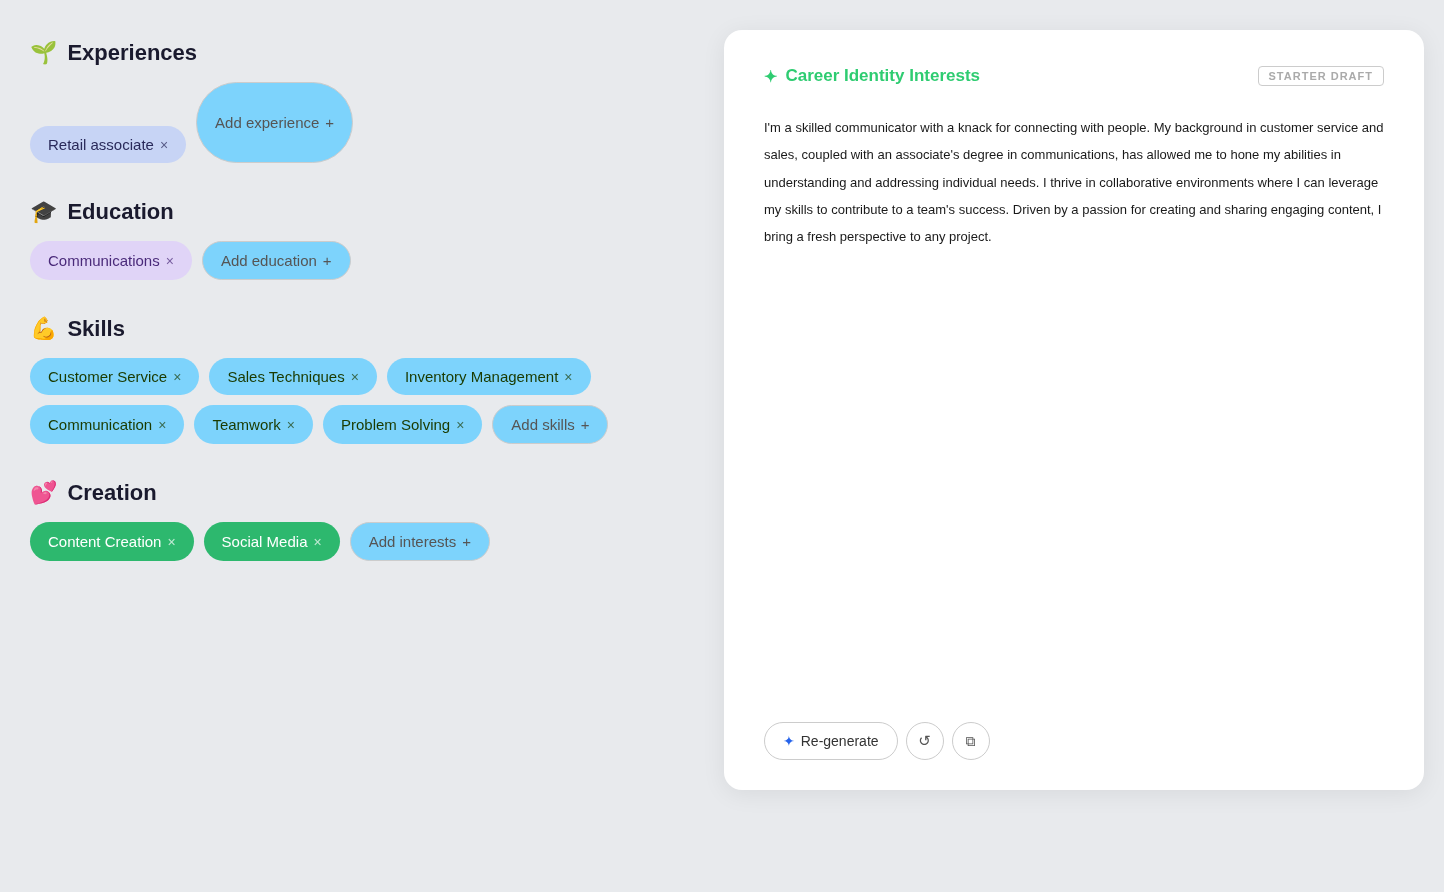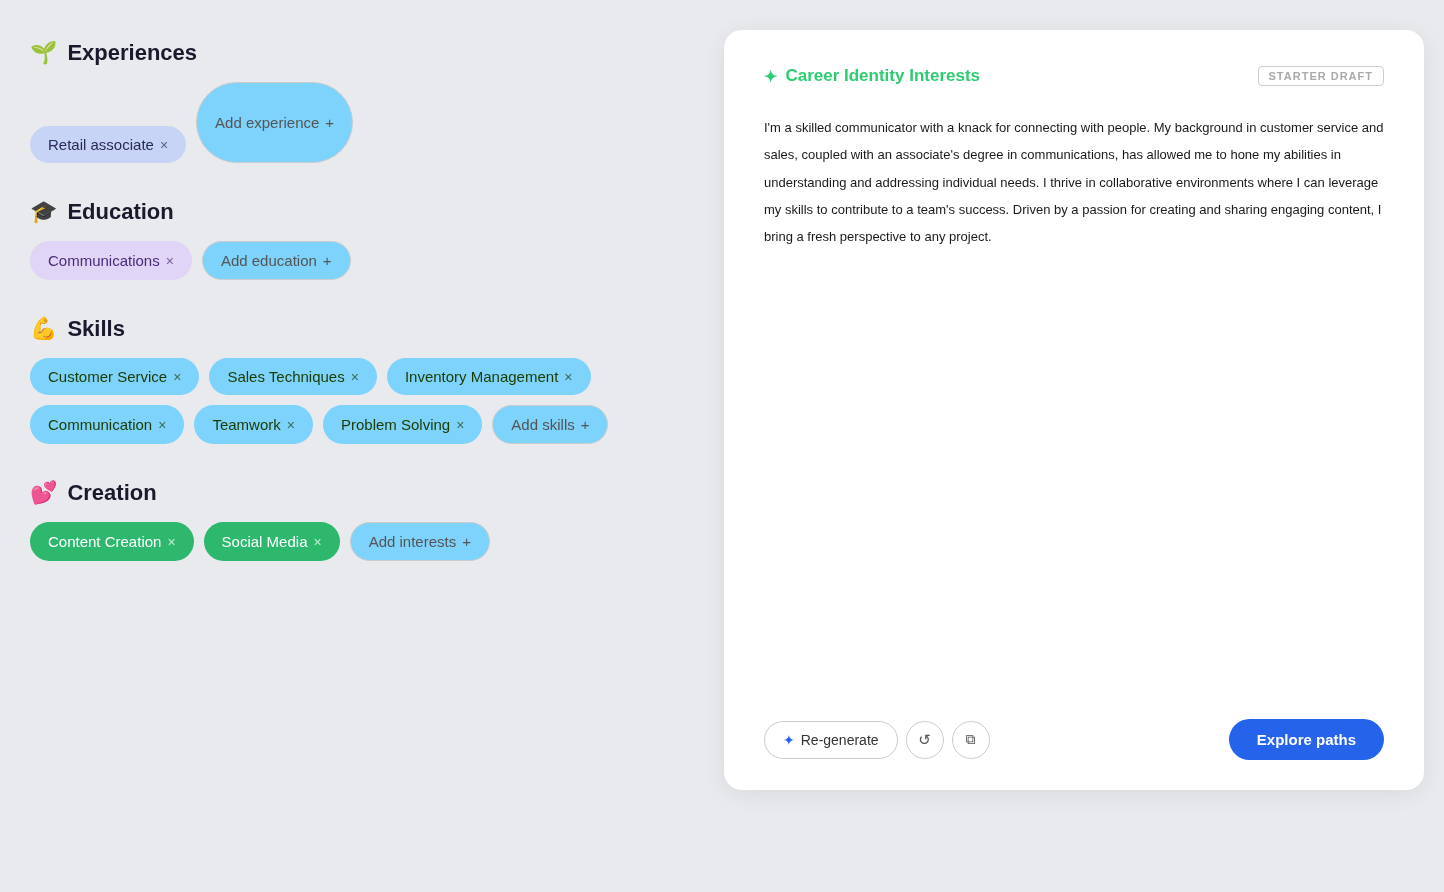--- a/index.html
+++ b/index.html
@@ -310,15 +310,14 @@
         <span style="color:#2563eb; font-size:14px;">✦</span>
         <span>Re-generate</span>
       </button>
       <button class="btn-icon">
         <span style="font-size:15px;">↺</span>
       </button>
       <button class="btn-icon">
         <span style="font-size:14px;">⧉</span>
       </button>
     </div>
-    <button class="btn-explore">Explore paths</button>
   </div>
 </div>
 
 </body></html>

